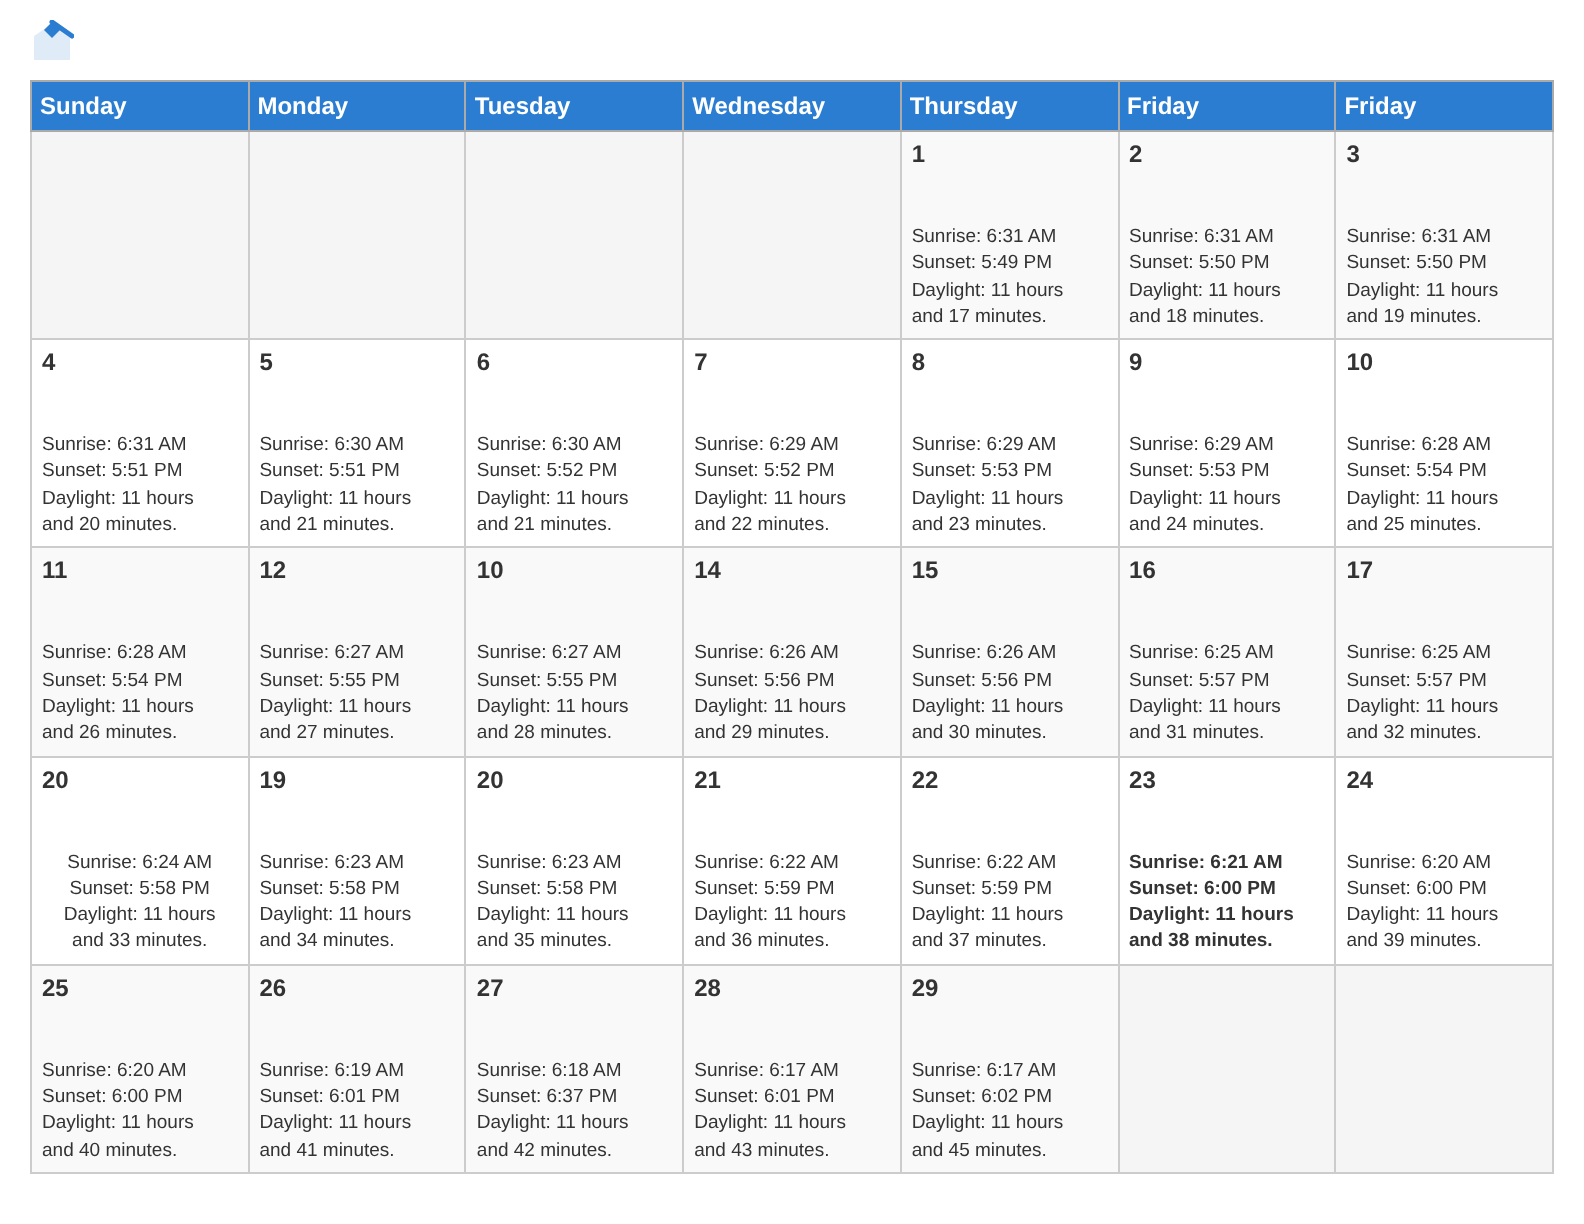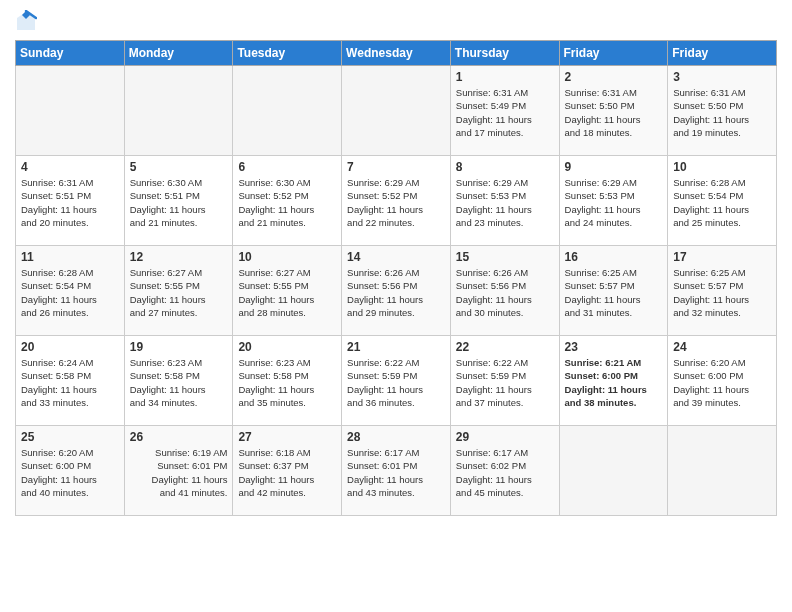--- a/index.html
+++ b/index.html
@@ -81,20 +81,21 @@
     .day-number {
       font-weight: bold;
       font-size: 12px;
       display: block;
       margin-bottom: 2px;
     }
     .day-info {
       font-size: 9.5px;
       line-height: 1.4;
       color: #333;
+      margin-top: 28px;
     }
     .empty-cell {
       background: #f5f5f5 !important;
     }
   </style>
 </head>
 <body>
 
 <div class="header">
   <div class="logo">
@@ -253,21 +254,21 @@
           <span class="day-number">17</span>
           <div class="day-info" style="white-space: pre-line;">Sunrise: 6:25 AM
 Sunset: 5:57 PM
 Daylight: 11 hours
 and 32 minutes.</div>
         </td>
       </tr>
       <tr>
         <td>
           <span class="day-number">20</span>
-          <div class="day-info" style="white-space: pre-line;">Sunrise: 6:24 AM
+          <div class="day-info" style="white-space: pre-line; text-align: center;">Sunrise: 6:24 AM
 Sunset: 5:58 PM
 Daylight: 11 hours
 and 33 minutes.</div>
         </td>
         <td>
           <span class="day-number">19</span>
           <div class="day-info" style="white-space: pre-line;">Sunrise: 6:23 AM
 Sunset: 5:58 PM
 Daylight: 11 hours
 and 34 minutes.</div>
@@ -311,21 +312,21 @@
       <tr>
         <td>
           <span class="day-number">25</span>
           <div class="day-info" style="white-space: pre-line;">Sunrise: 6:20 AM
 Sunset: 6:00 PM
 Daylight: 11 hours
 and 40 minutes.</div>
         </td>
         <td>
           <span class="day-number">26</span>
-          <div class="day-info" style="white-space: pre-line; text-align: right;">Sunrise: 6:19 AM
+          <div class="day-info" style="white-space: pre-line;">Sunrise: 6:19 AM
 Sunset: 6:01 PM
 Daylight: 11 hours
 and 41 minutes.</div>
         </td>
         <td>
           <span class="day-number">27</span>
           <div class="day-info" style="white-space: pre-line;">Sunrise: 6:18 AM
 Sunset: 6:37 PM
 Daylight: 11 hours
 and 42 minutes.</div>

